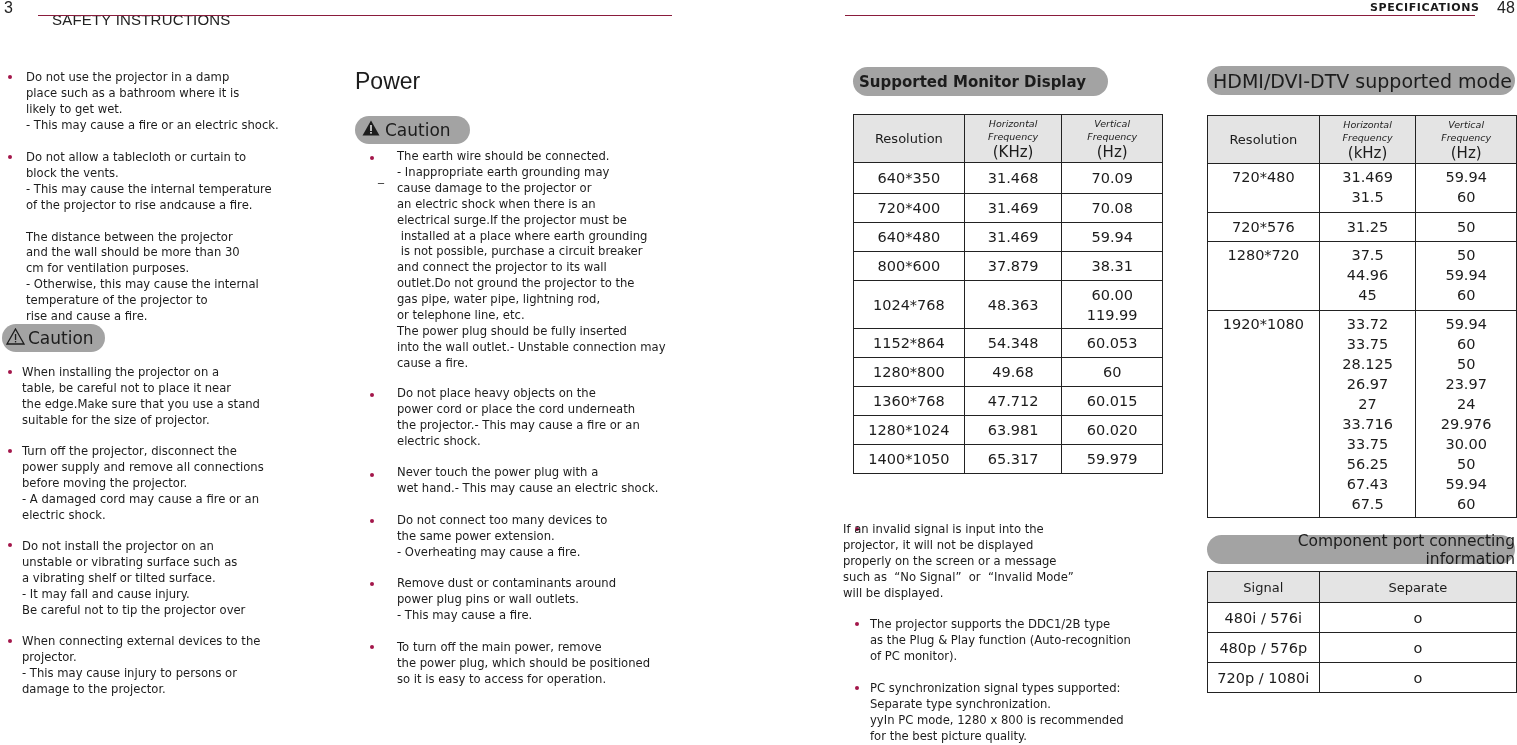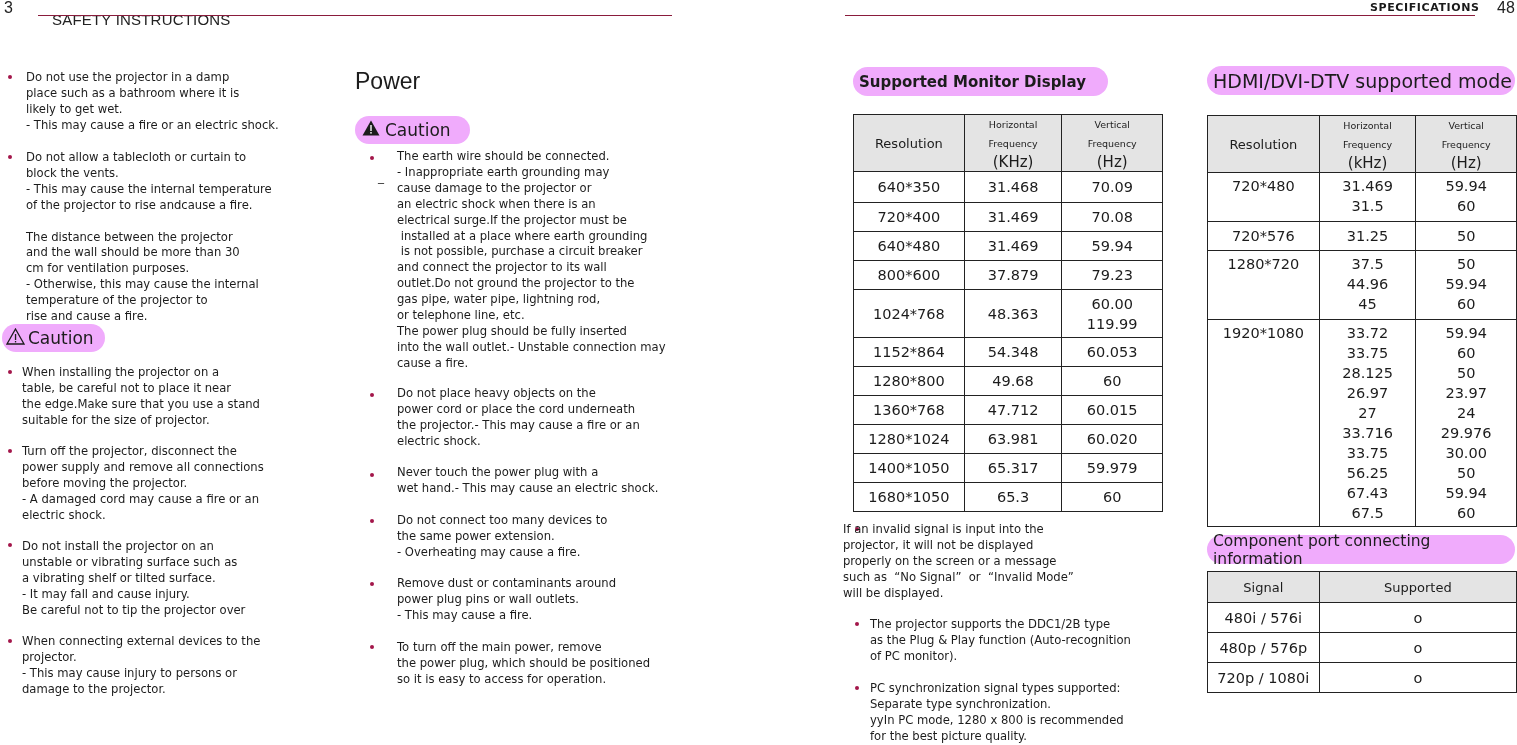--- a/index.html
+++ b/index.html
@@ -10,34 +10,34 @@
   .abs { position: absolute; }
   .hdr-num { font-family: "Liberation Sans", sans-serif; font-size: 16px; color: #222; }
   .hdr-title { font-family: "Liberation Sans", sans-serif; font-size: 15px; color: #222; letter-spacing: 0.2px; }
   .hdr-title-r { font-family: "DejaVu Sans", sans-serif; font-size: 11px; font-weight: bold; letter-spacing: 0.6px; color: #1a1a1a; }
   .hdr-line { height: 1px; background: #8a1c3c; }
 
   .bul { position: absolute; font-size: 11.6px; line-height: 15.9px; white-space: pre; color: #1c1c1c; }
   .dot { position: absolute; width: 4px; height: 4px; border-radius: 50%; background: #a3164a; }
 
   .pill {
-    position: absolute; background: #f0abfc; border-radius: 16px;
-    display: flex; align-items: center; color: #1c1c1c;
+    position: absolute; background: #a3a3a3; border-radius: 16px;
+    display: flex; align-items: center; color: #1c1c1c; text-align: right;
   }
   .pill .ico { display: inline-block; margin-right: 3px; }
   .pwr-title { font-family: "Liberation Sans", sans-serif; font-size: 23px; color: #1c1c1c; }
 
   table.spec {
     position: absolute; border-collapse: collapse;
     font-family: "DejaVu Sans", sans-serif; color: #1c1c1c;
   }
   table.spec td, table.spec th { border: 1.3px solid #222; text-align: center; padding: 0; font-weight: normal; }
   table.spec th { background: #e4e4e4; }
   .th-main { font-size: 13px; }
-  .th-sm { font-size: 9.5px; line-height: 19px; display: block; }
+  .th-sm { font-size: 9.5px; line-height: 13px; display: block; font-style: italic; }
   .th-unit { font-size: 15px; display: block; line-height: 18px; }
   .cell { font-size: 14.5px; line-height: 20px; }
   .multi span { display: block; }
   .bul-dash { position: absolute; font-size: 12px; color: #333; }
 </style>
 </head>
 <body>
 
 <div class="abs hdr-num" style="left:4px; top:-1px;">3</div>
 <div class="abs hdr-title" style="left:52px; top:0px;margin-top:11px;">SAFETY INSTRUCTIONS</div>
@@ -188,21 +188,21 @@
         <td class="cell">70.08</td>
       </tr>
   <tr style="height:29px;">
         <td class="cell">640*480</td>
         <td class="cell">31.469</td>
         <td class="cell">59.94</td>
       </tr>
   <tr style="height:29px;">
         <td class="cell">800*600</td>
         <td class="cell">37.879</td>
-        <td class="cell">79.23</td>
+        <td class="cell">38.31</td>
       </tr>
   <tr style="height:48px;">
         <td class="cell">1024*768</td>
         <td class="cell">48.363</td>
         <td class="cell multi">
           <span>60.00</span>
           <span>119.99</span>
         </td>
       </tr>
   <tr style="height:29px;">
@@ -222,25 +222,20 @@
       </tr>
   <tr style="height:29px;">
         <td class="cell">1280*1024</td>
         <td class="cell">63.981</td>
         <td class="cell">60.020</td>
       </tr>
   <tr style="height:29px;">
         <td class="cell">1400*1050</td>
         <td class="cell">65.317</td>
         <td class="cell">59.979</td>
-      </tr>
-  <tr style="height:29px;">
-        <td class="cell">1680*1050</td>
-        <td class="cell">65.3</td>
-        <td class="cell">60</td>
       </tr>
 </tbody>
   </table>
 
 <div>
   <span class="dot" style="left:855px; top:527px;"></span>
   <div class="bul" style="left:843px; top:522px;">If an invalid signal is input into the
 projector, it will not be displayed
 properly on the screen or a message
 such as  “No Signal”  or  “Invalid Mode”
@@ -340,21 +335,21 @@
 <div class="pill" style="left:1207px; top:535px; width:308px; height:29px; font-size:15.5px; padding-left:6px; box-sizing:border-box;">Component port connecting information</div>
 
 <table class="spec" style="left:1207px; top:571px; width:310px;">
   <colgroup>
       <col style="width:112px">
       <col style="width:198px">
     </colgroup>
   <tbody>
       <tr style="height:31px;">
     <th class="th-main">Signal</th>
-    <th class="th-main">Supported</th>
+    <th class="th-main">Separate</th>
   </tr>
   <tr style="height:30px;">
         <td class="cell">480i / 576i</td>
         <td class="cell">o</td>
       </tr>
   <tr style="height:30px;">
         <td class="cell">480p / 576p</td>
         <td class="cell">o</td>
       </tr>
   <tr style="height:30px;">

